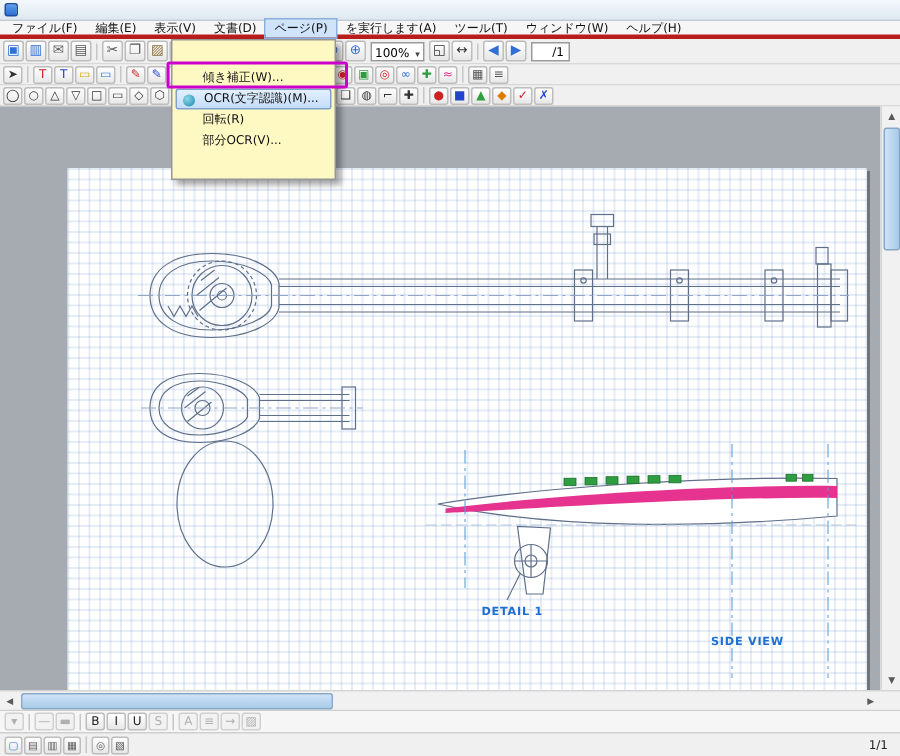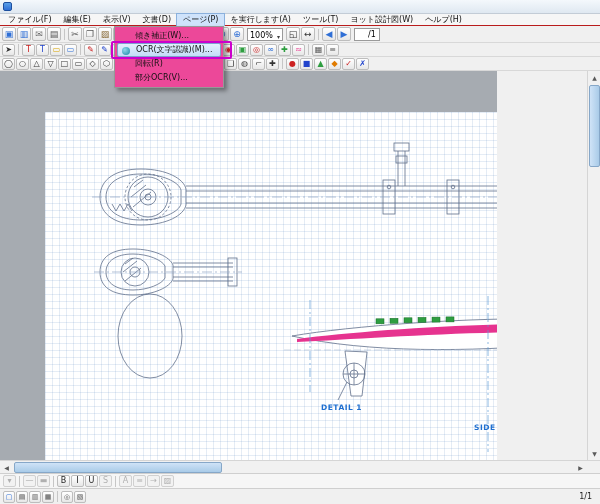--- a/index.html
+++ b/index.html
@@ -9,21 +9,21 @@
 
   
   .titlebar { position:absolute; top:0; left:0; right:0; height:14px;
     background:linear-gradient(#f4f8fc,#dfe8f1); border-bottom:1px solid #c3ccd6;
     display:flex; align-items:center; padding-left:3px; font-size:8px; color:#222; }
   .app-icon { width:9px; height:9px; border-radius:2px; margin-right:4px;
     background:linear-gradient(#5aa0e8,#2f6fd6); border:1px solid #1d4f9e; flex:0 0 auto; }
 
   
   .menubar { position:absolute; top:14px; left:0; right:0; height:12px; background:#f6f6f6;
-    border-bottom:1px solid #b91c1c; display:flex; align-items:center; font-size:8px; padding-left:2px; color:#111; }
+    border-bottom:3px solid #b91c1c; display:flex; align-items:center; font-size:8px; padding-left:2px; color:#111; }
   .mb-item { padding:0 6px; height:12px; line-height:12px; white-space:nowrap; }
   .mb-item.active { background:#cfe3fb; outline:1px solid #8ab0dc; }
 
   
   .tb { position:absolute; left:0; right:0; background:#f0f0f0; border-bottom:1px solid #d8d8d8;
     display:flex; align-items:center; gap:1px; padding:0 2px; }
   #tb1 { top:26px; height:17px; }
   #tb2 { top:43px; height:14px; }
   #tb3 { top:57px; height:14px; }
   .tbtn { width:14px; height:14px; border:1px solid #bdbdbd; border-radius:2px;
@@ -32,33 +32,33 @@
   .sm .tbtn { width:13px; height:12px; font-size:8px; line-height:10px; }
   .tbtn.dis { color:#b0b0b0 !important; background:#f2f2f2; border-color:#d0d0d0; }
   .vsep { width:1px; height:11px; background:#c6c6c6; margin:0 2px; flex:0 0 auto; }
   .combo { display:flex; align-items:flex-end; height:13px; border:1px solid #9a9a9a; background:#fff;
     font-size:8px; padding:0 2px; margin:0 2px; flex:0 0 auto; }
   .combo .caret { margin-left:4px; font-size:6px; color:#444; }
   .pagebox { height:13px; min-width:26px; border:1px solid #9a9a9a; background:#fff; font-size:8px;
     line-height:12px; text-align:right; padding:0 3px; margin-left:2px; flex:0 0 auto; }
 
   
-  .dropdown { position:absolute; left:114px; top:26px; width:110px; background:#ec4899;
-    border:1px solid #979797; box-shadow:3px 3px 4px rgba(0,0,0,.35); z-index:50; padding:2px 0; }
+  .dropdown { position:absolute; left:114px; top:26px; width:110px; background:#fef9c3;
+    border:1px solid #979797; box-shadow:3px 3px 4px rgba(0,0,0,.35); z-index:50; padding:18px 0; }
   .menu-item { height:14px; line-height:14px; font-size:8px; padding:0 6px 0 20px;
     position:relative; color:#111; white-space:nowrap; overflow:hidden; }
   .menu-item.hl { background:linear-gradient(#e3f0fd,#c4ddf8); border:1px solid #7da2ce;
     border-radius:2px; margin:0 2px; padding-left:18px; height:14px; line-height:12px; }
   .mi-icon { position:absolute; left:4px; top:3px; width:8px; height:8px; border-radius:50%;
     background:radial-gradient(circle at 35% 35%, #8fd8ea, #1787a8); }
   .anno-box { position:absolute; left:111px; top:41px; width:121px; height:18px;
     border:2px solid #cc00cc; border-radius:2px; z-index:60; pointer-events:none; }
 
   
-  .canvas { position:absolute; top:71px; left:0; width:497px; height:389px; background:#a6abb1; overflow:hidden; }
+  .canvas { position:absolute; top:71px; left:0; width:587px; height:389px; background:#a6abb1; overflow:hidden; }
   .page { position:absolute; left:45px; top:41px; width:533px; height:348px; background:#fff;
     box-shadow:2px 2px 0 #70747a;
     background-image:
       linear-gradient(to right, rgba(110,150,200,.18) 1px, transparent 1px),
       linear-gradient(to bottom, rgba(110,150,200,.18) 1px, transparent 1px);
     background-size:7px 7px; }
   svg.overlay { position:absolute; left:0; top:0; width:587px; height:389px; pointer-events:none; }
 
   
   .vscroll { position:absolute; top:71px; right:0; width:13px; height:389px; background:#f1f1f1;
@@ -97,21 +97,21 @@
   </div>
 
   <div class="menubar">
       <span class="mb-item">ファイル(F)</span>
       <span class="mb-item">編集(E)</span>
       <span class="mb-item">表示(V)</span>
       <span class="mb-item">文書(D)</span>
       <span class="mb-item active">ページ(P)</span>
       <span class="mb-item">を実行します(A)</span>
       <span class="mb-item">ツール(T)</span>
-      <span class="mb-item">ヨット設計図(W)</span>
+      <span class="mb-item">ウィンドウ(W)</span>
       <span class="mb-item">ヘルプ(H)</span>
     </div>
 
   <div class="tb" id="tb1">
     <span style="display:flex;gap:1px;align-items:center;">
         <span class="tbtn" style="color: rgb(47, 111, 214);">▣</span>
         <span class="tbtn" style="color: rgb(47, 111, 214);">▥</span>
         <span class="tbtn" style="color: rgb(102, 102, 102);">✉</span>
         <span class="tbtn" style="color: rgb(85, 85, 85);">▤</span>
         <span class="vsep"></span>

